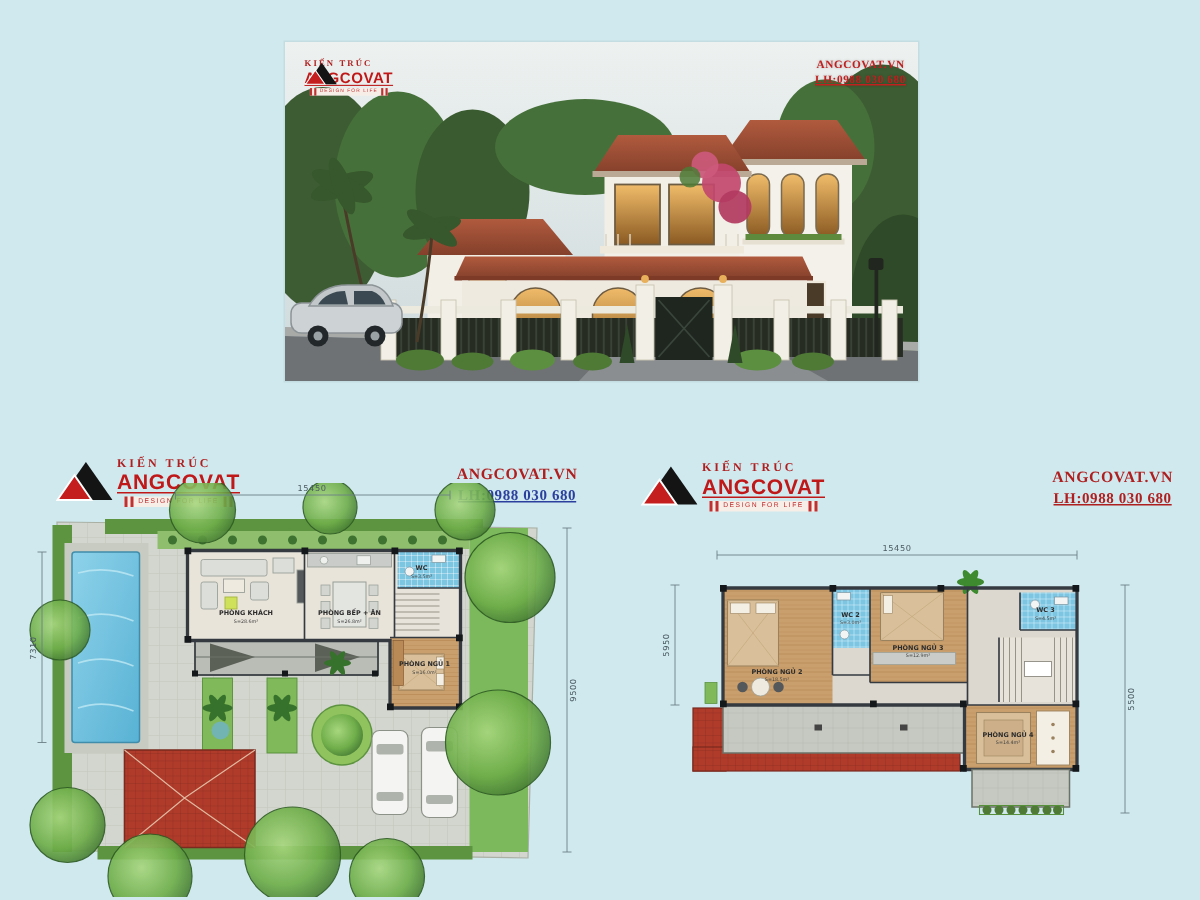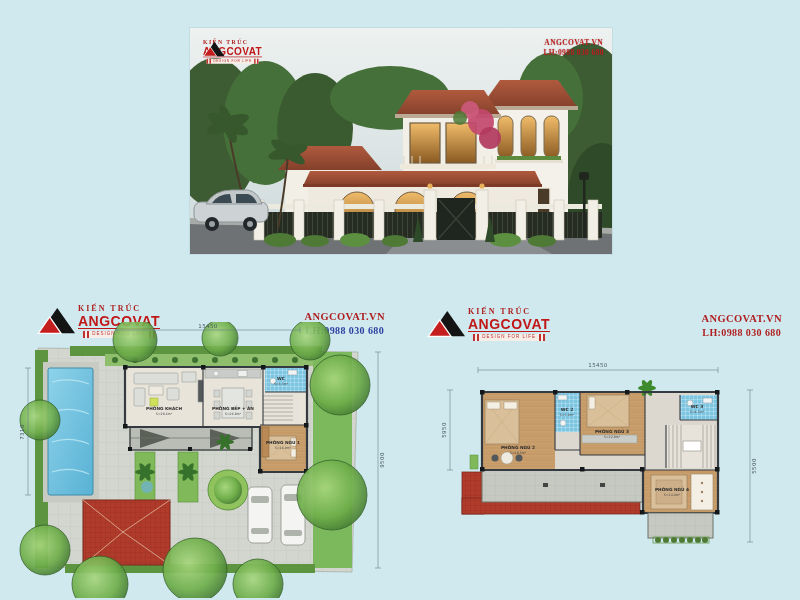--- a/index.html
+++ b/index.html
@@ -19,21 +19,21 @@
   .logo-kien{font-family:"Liberation Serif",serif;font-size:8px;letter-spacing:2px;color:#b01f1f;font-weight:bold;}
   .logo-name{font-family:"Liberation Sans",sans-serif;font-size:14px;font-weight:bold;color:#c01818;
              border-bottom:1.6px solid #c01818;letter-spacing:.5px;margin-top:1px;}
   .logo-tag{font-size:4.5px;color:#c03030;border-left:6px double #c03030;border-right:6px double #c03030;
             padding:1px 3px;margin-top:2px;align-self:center;letter-spacing:1px;background:#f7eee8;}
   .logo.small{transform:scale(.72);transform-origin:top left;}
 
   
   .contact{position:absolute;text-align:center;font-family:"Liberation Serif",serif;font-weight:bold;line-height:1.35;}
   .contact .site{font-size:10.5px;color:#b01f1f;letter-spacing:.4px;}
-  .contact .phone{font-size:10px;color:#b01f1f;letter-spacing:.4px;}
+  .contact .phone{font-size:10px;color:#b01f1f;letter-spacing:.4px;text-decoration:underline;}
   .contact .phone.blue{color:#2b3f9e;}
   .contact.on-photo .site,.contact.on-photo .phone{font-size:7.5px;color:#c21f1f;text-shadow:0 0 2px rgba(0,0,0,.25);}
 
   
   .plan-ground{left:10px;top:300px;width:385px;height:298px;}
   .plan-floor2{left:425px;top:300px;width:375px;height:290px;}
   .plan-svg{position:absolute;left:0;}
   .plan-ground .plan-svg{top:22px;}
   .plan-floor2 .plan-svg{top:55px;}
 

